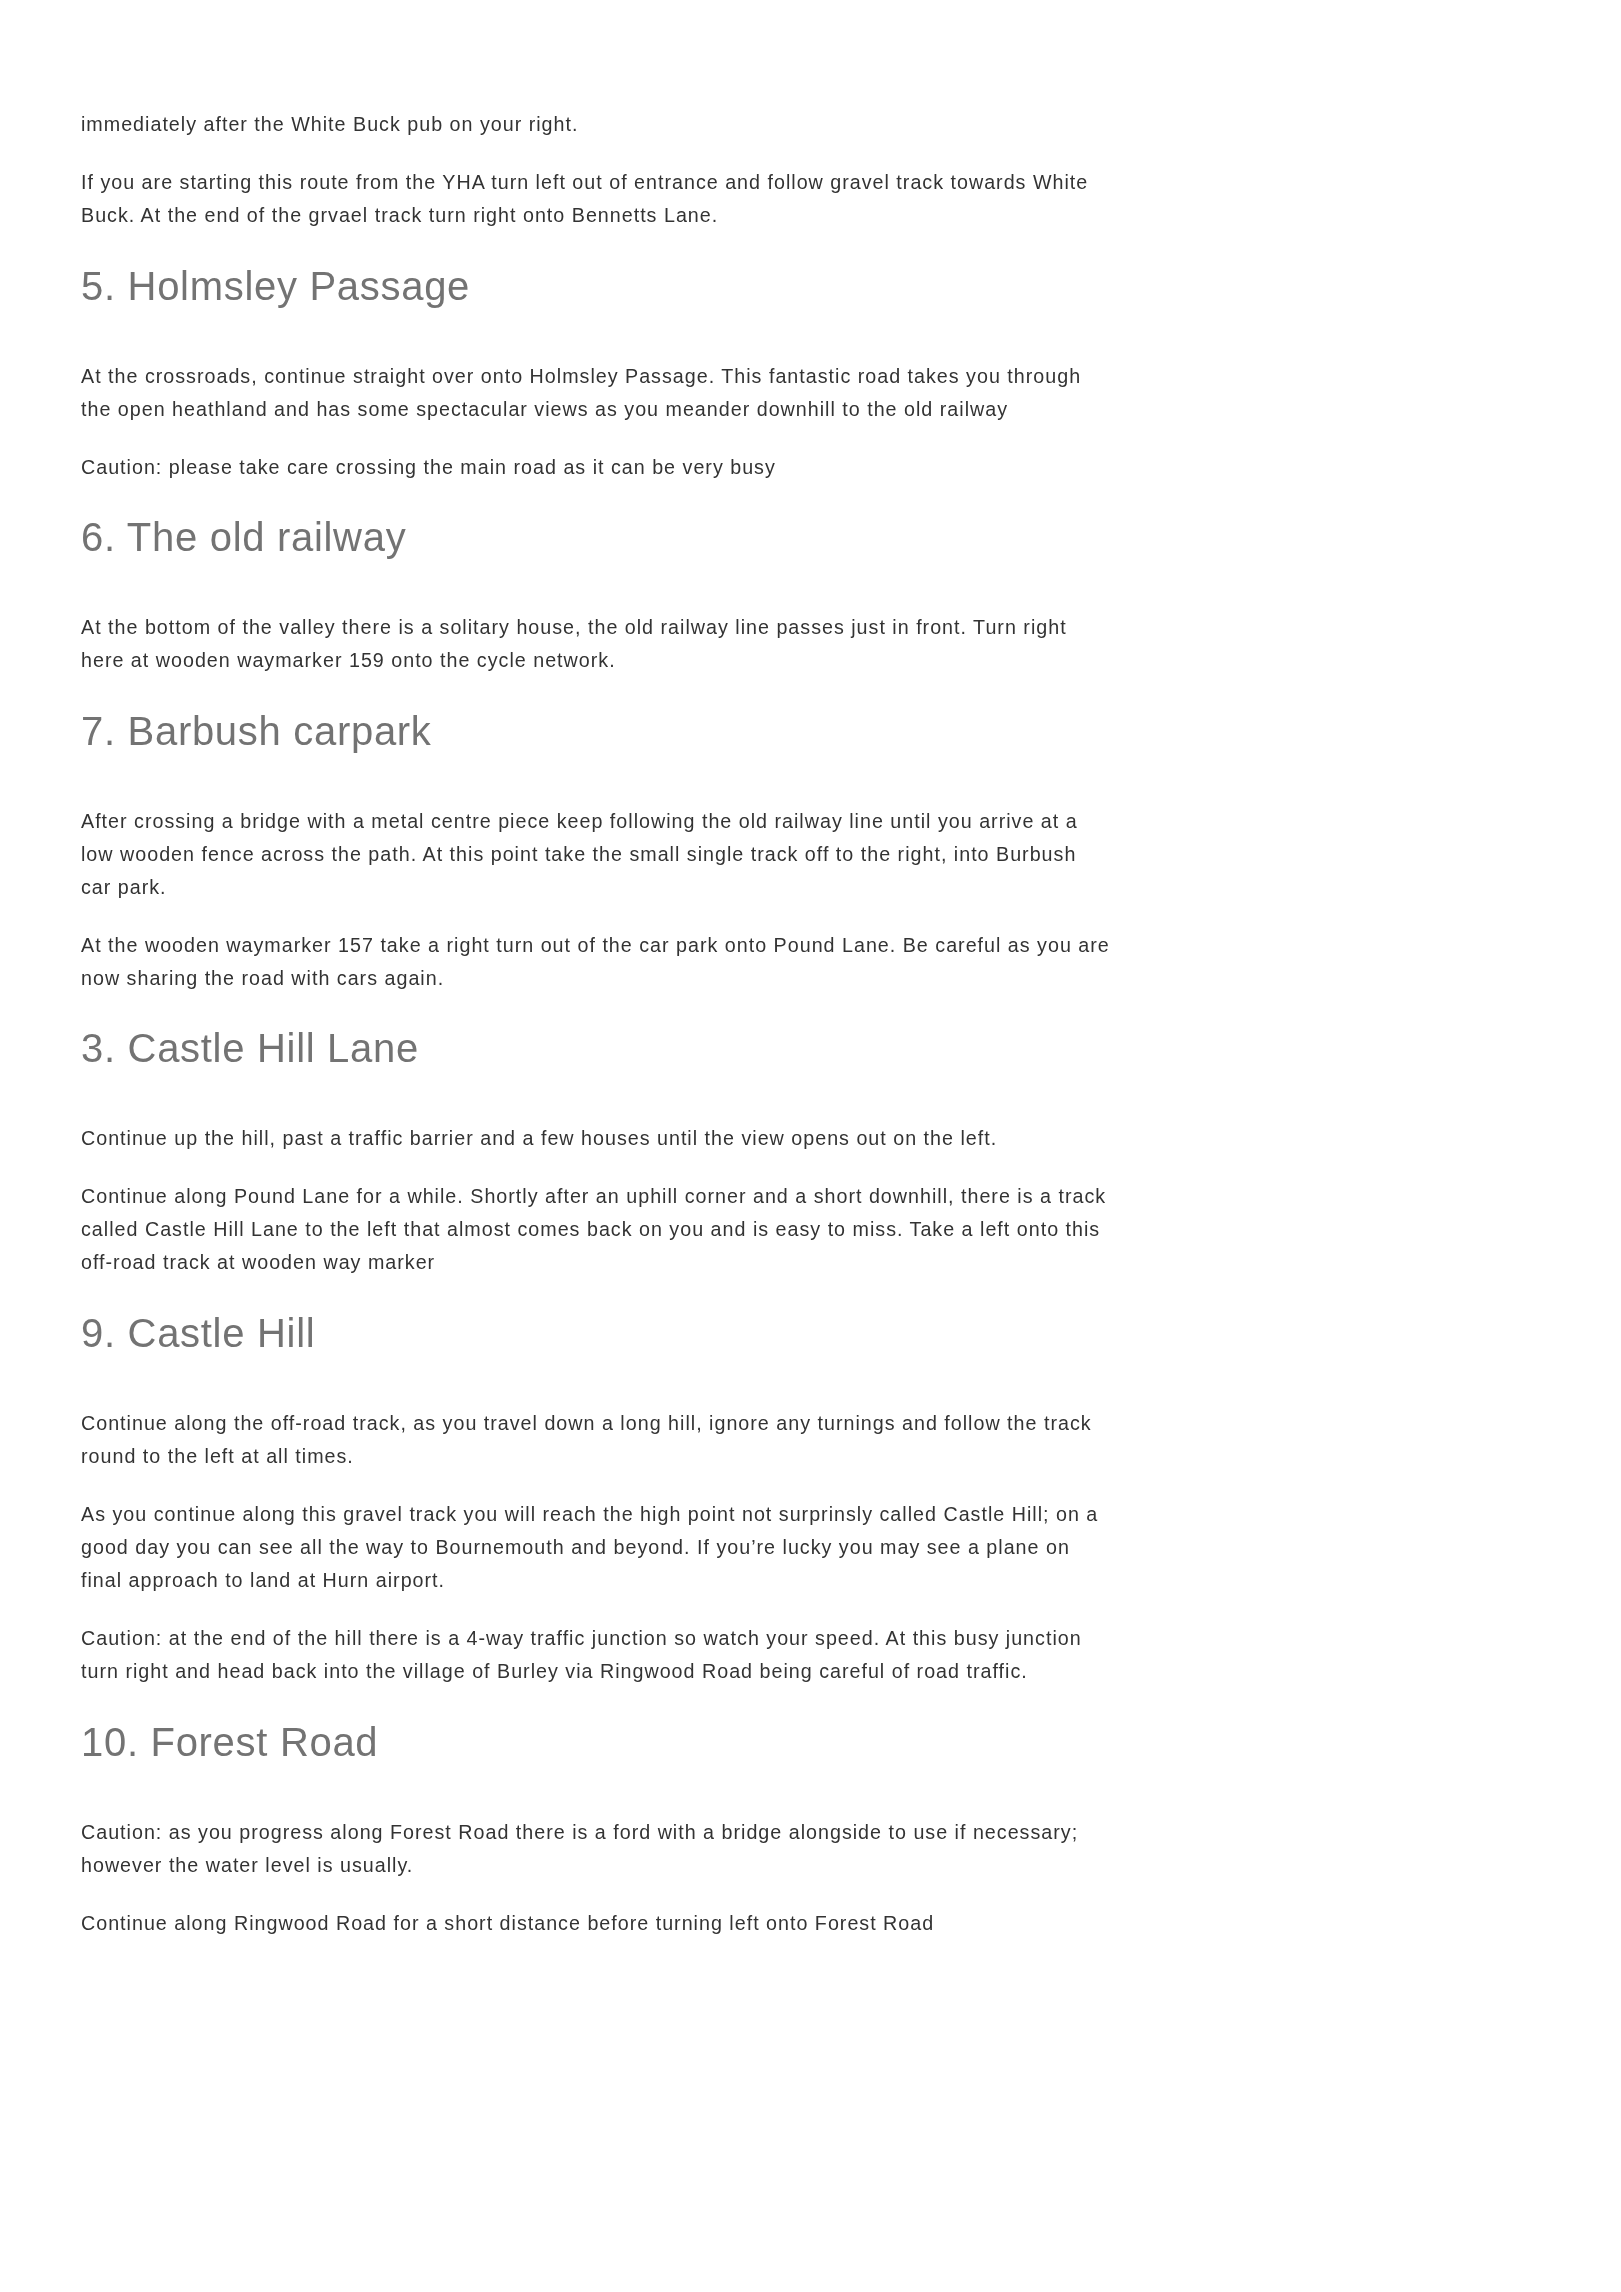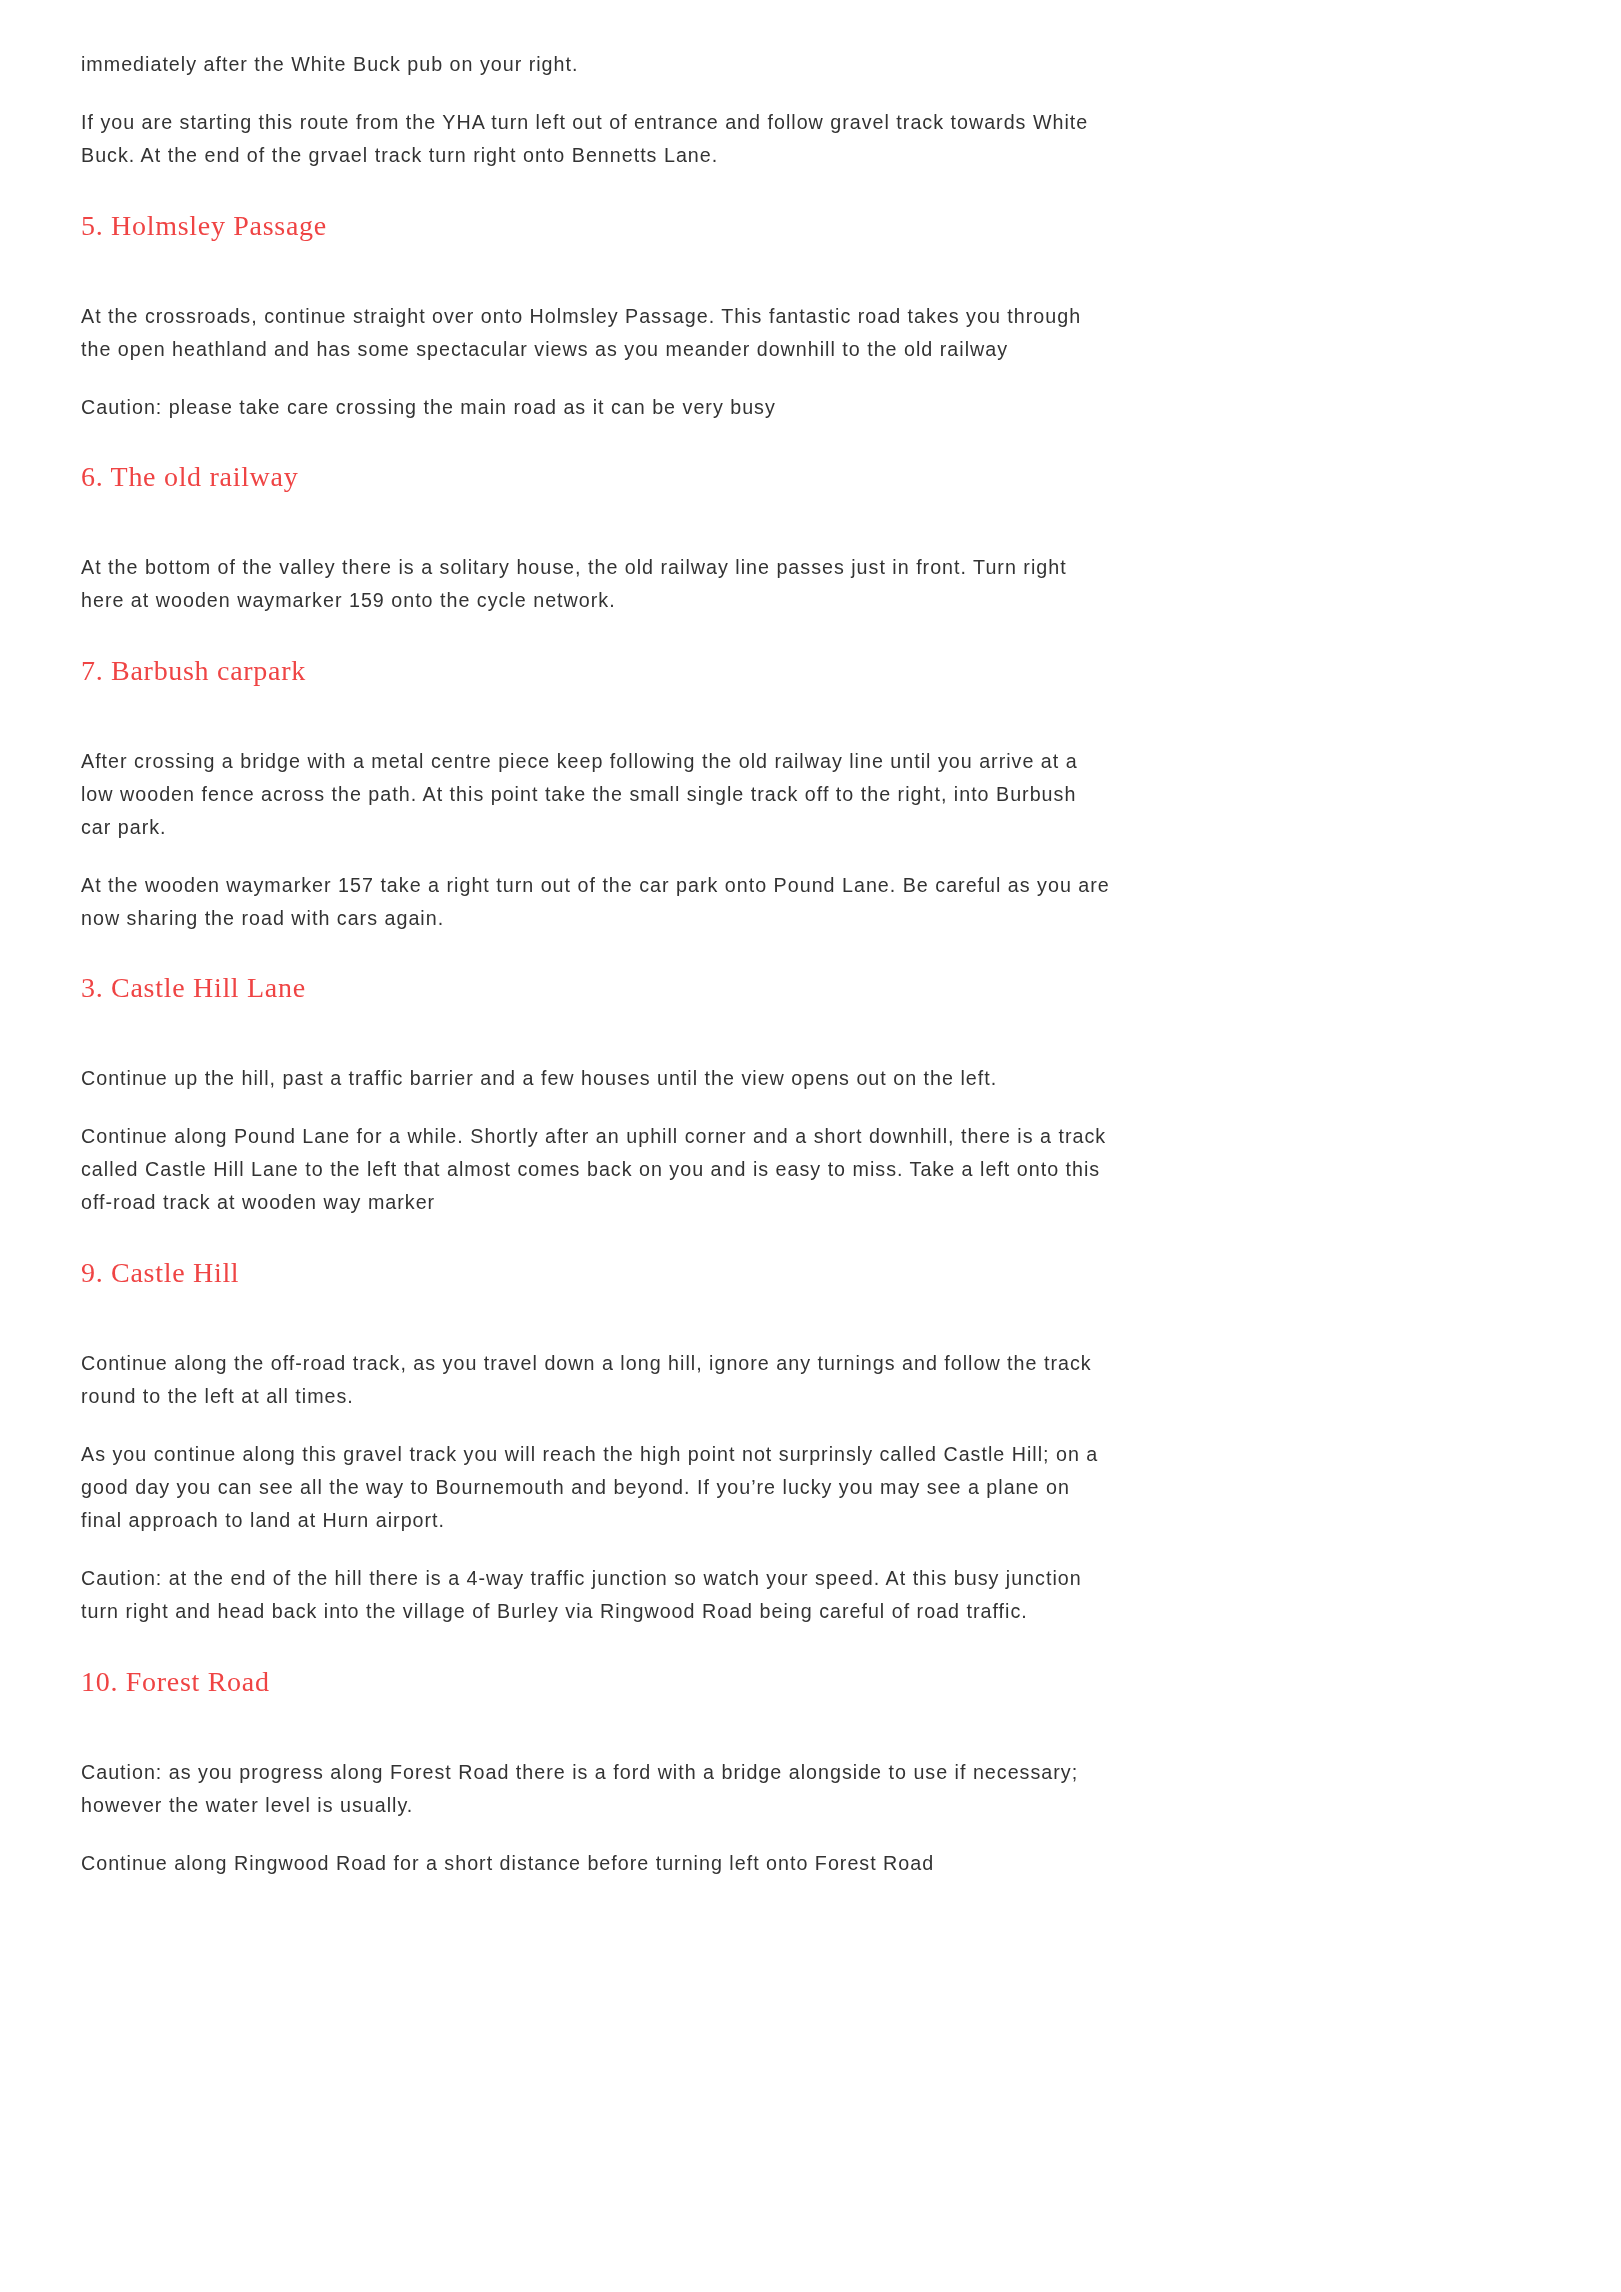--- a/index.html
+++ b/index.html
@@ -7,43 +7,42 @@
     padding: 0;
     background: #ffffff;
   }
   body {
     width: 1622px;
     min-height: 2293px;
     font-family: "Liberation Sans", sans-serif;
     color: #333333;
   }
   .page {
-    padding: 48px 63px 72px 81px;
+    padding: 108px 63px 72px 81px;
     box-sizing: border-box;
   }
   .content {
     max-width: 1030px;
   }
   p.body-para {
     font-size: 19.7px;
     line-height: 33px;
     letter-spacing: 1px;
     margin: 0 0 25px 0;
   }
   p.body-para .bold {
     font-weight: 400;
   }
   h1.section-heading {
-    font-size: 28px;
+    font-size: 40px;
     line-height: 48px;
     font-weight: 400;
     letter-spacing: 0.7px;
-    color: #ef4444;
+    color: #737373;
     margin: 29.6px 0 50px 0;
-    font-family: Liberation Serif, serif;
   }
 </style>
 </head>
 <body>
 
 <div class="page">
   <div class="content">
 
     <p class="body-para"><strong class="bold"></strong><span>immediately after the White Buck pub on your right.</span></p>
 

